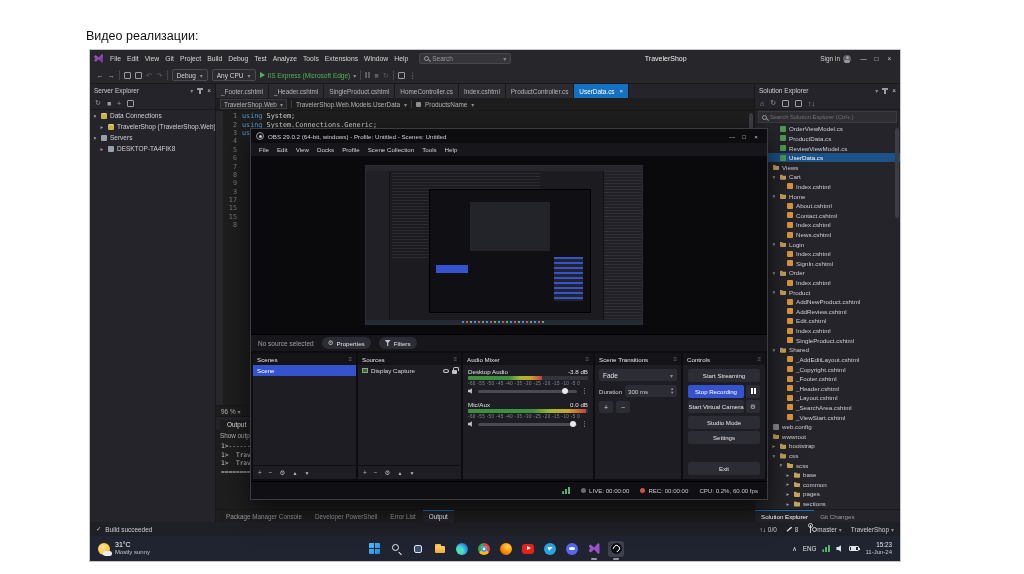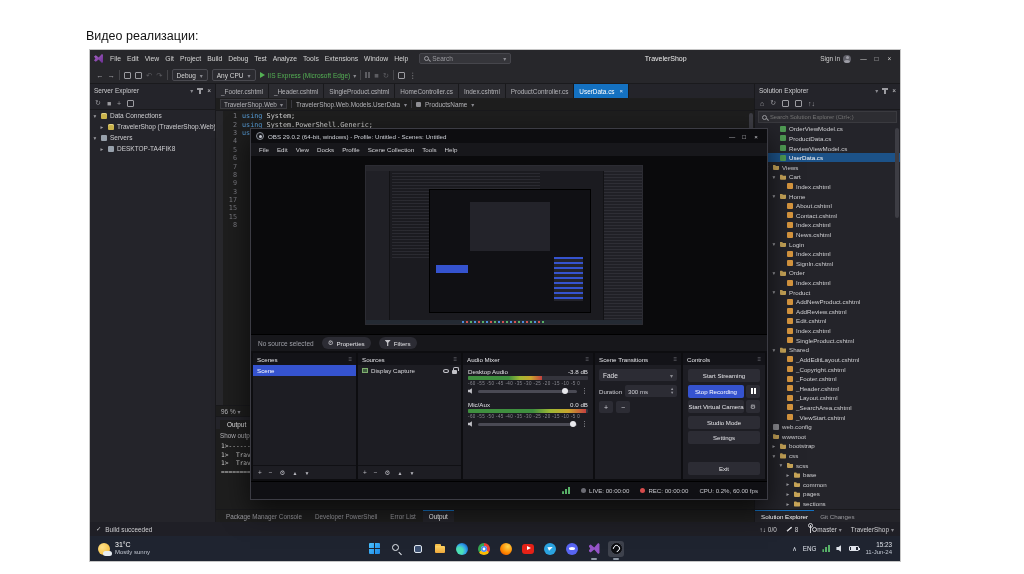--- a/index.html
+++ b/index.html
@@ -405,21 +405,21 @@
         <div class="code">
 
         <div class="crow">
             <span class="gut">1</span>
             <span class="kw">using</span>
               <span class="rest"> System;</span>
           </div>
             <div class="crow">
             <span class="gut">2</span>
             <span class="kw">using</span>
-              <span class="rest"> System.PowerShell.Generic;</span>
+              <span class="rest"> System.Connections.Generic;</span>
           </div>
             <div class="crow">
             <span class="gut">3</span>
             <span class="kw">using</span>
               <span class="rest"> System.Linq;</span>
           </div>
             <div class="crow">
             <span class="gut">4</span>
             <span class="kw"></span>
               <span class="rest"></span>

